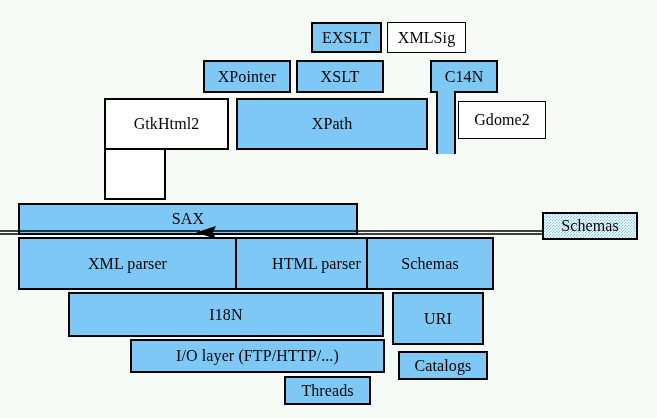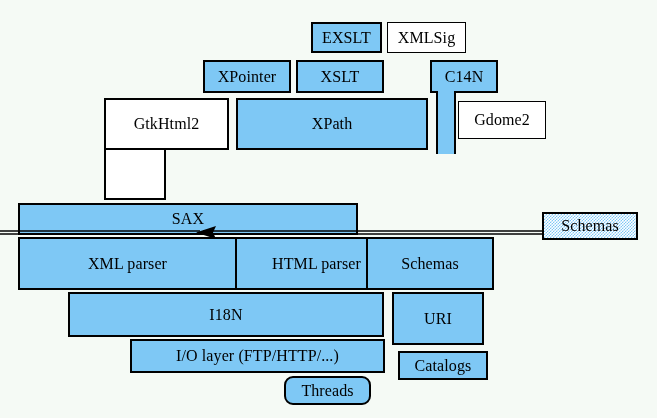--- a/index.html
+++ b/index.html
@@ -147,17 +147,17 @@
   </div>
 
   <div class="box fill-blue" style="left:130px; top:339px; width:255px; height:34px;">
     <span>I/O layer (FTP/HTTP/...)</span>
   </div>
 
   <div class="box fill-blue" style="left:398px; top:351px; width:90px; height:29px;">
     <span>Catalogs</span>
   </div>
 
-  <div class="box fill-blue" style="left:284px; top:376px; width:87px; height:29px;border-radius:9px;">
+  <div class="box fill-blue" style="left:284px; top:376px; width:87px; height:29px;">
     <span>Threads</span>
   </div>
 
 </div>
 
 </body></html>

